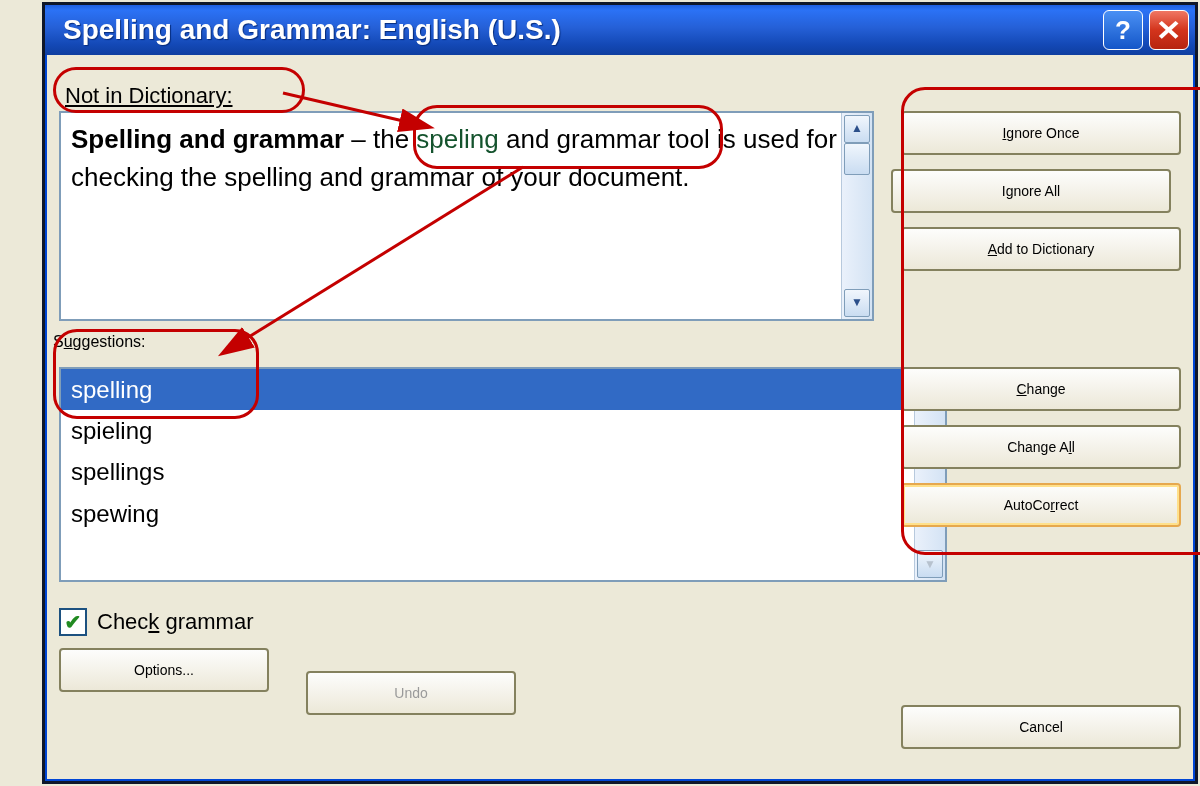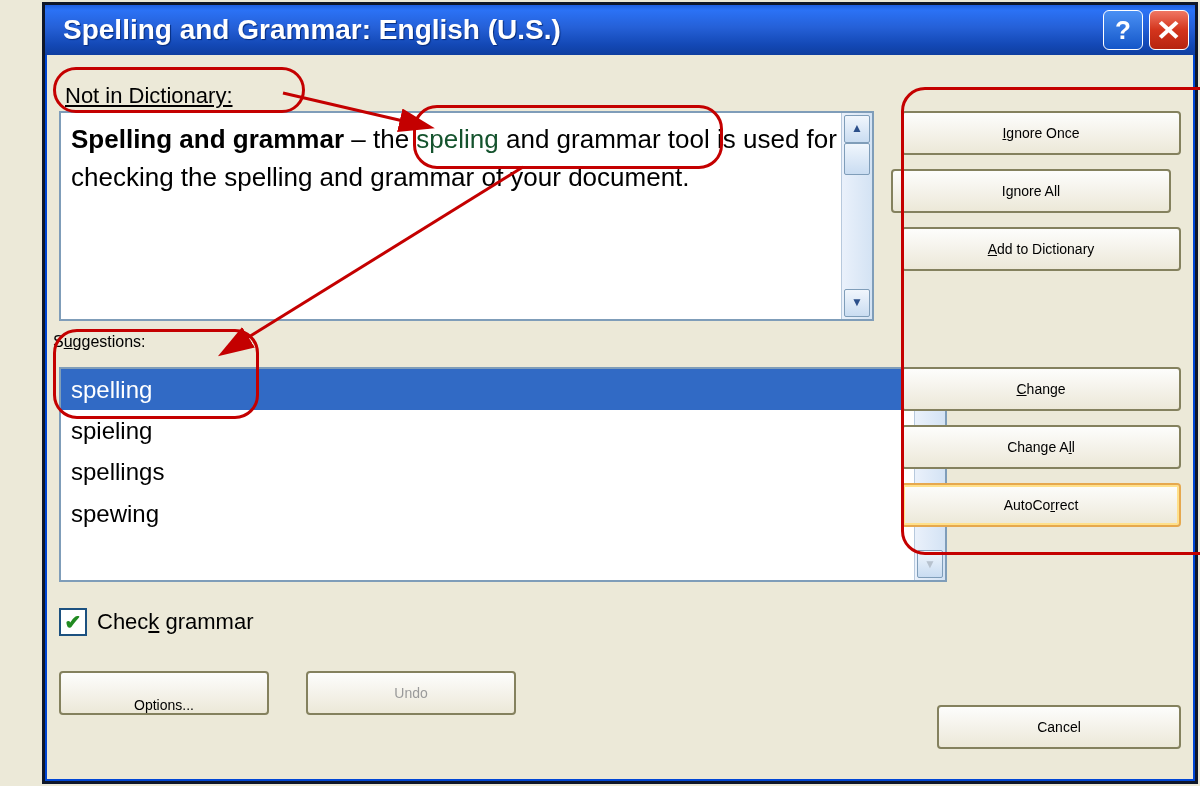--- a/index.html
+++ b/index.html
@@ -123,23 +123,23 @@
   .checkbox{
     position:absolute;left:6px;top:545px;
     display:flex;align-items:center;font-size:22px;
   }
   .checkbox .box{
     width:24px;height:24px;background:#fff;border:2px solid #1C5180;
     margin-right:10px;display:flex;align-items:center;justify-content:center;
     color:#218A21;font-weight:bold;font-size:20px;
   }
   
-  .f-options{left:6px;top:608px;width:210px;align-items:flex-end;}
+  .f-options{left:6px;top:585px;width:210px;}
   .f-undo{left:253px;top:608px;width:210px;}
-  .f-cancel{right:6px;bottom:26px;width:244px;}
+  .f-cancel{right:6px;bottom:26px;width:280px;}
   
   .anno{
     position:absolute;border:3px solid #C40000;border-radius:24px;
     pointer-events:none;
   }
   svg.arrows{position:absolute;left:0;top:0;width:100%;height:100%;pointer-events:none;}
 </style>
 </head>
 <body>
 

